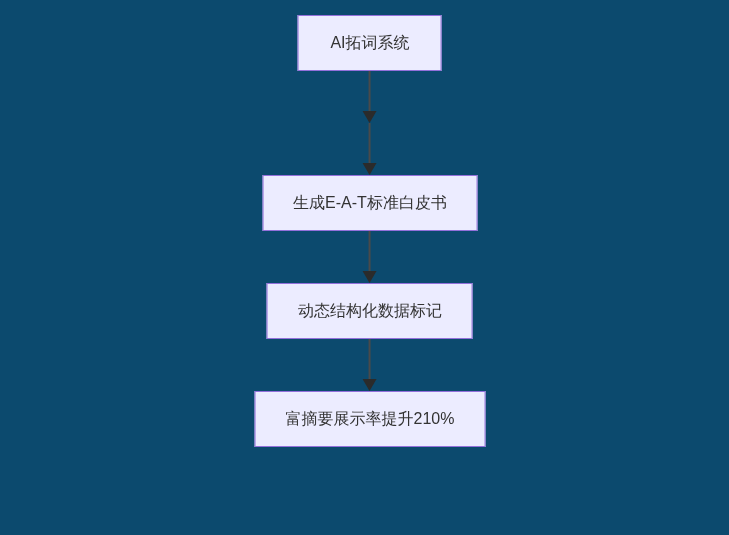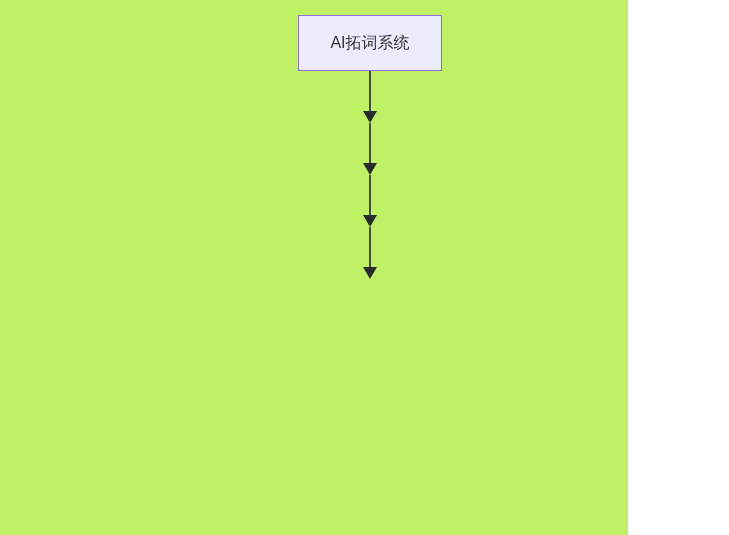--- a/index.html
+++ b/index.html
@@ -4,23 +4,23 @@
 <style>
   * { margin: 0; padding: 0; box-sizing: border-box; }
   html, body {
     width: 729px;
     height: 535px;
     overflow: hidden;
     font-family: "Liberation Sans", "DejaVu Sans", sans-serif;
   }
   .canvas {
     position: relative;
-    width: 628px;
+    width: 729px;
     height: 535px;
-    background: #bef264;
+    background: #0c4a6e;
   }
   .flow-stack {
     position: absolute;
     top: 15px;
     left: 370px;
     transform: translateX(-50%);
     display: flex;
     flex-direction: column;
     align-items: center;
   }
@@ -74,27 +74,36 @@
       <div class="arrow-line"></div>
       <div class="arrow-head"></div>
     </div>
 
 
     <div class="flow-arrow">
       <div class="arrow-line"></div>
       <div class="arrow-head"></div>
     </div>
 
+    <div class="flow-node">
+      <span class="node-label">生成E-A-T标准白皮书</span>
+    </div>
 
     <div class="flow-arrow">
       <div class="arrow-line"></div>
       <div class="arrow-head"></div>
     </div>
 
+    <div class="flow-node">
+      <span class="node-label">动态结构化数据标记</span>
+    </div>
 
     <div class="flow-arrow">
       <div class="arrow-line"></div>
       <div class="arrow-head"></div>
     </div>
 
+    <div class="flow-node">
+      <span class="node-label">富摘要展示率提升210%</span>
+    </div>
 
   </div>
 </div>
 
 </body></html>

